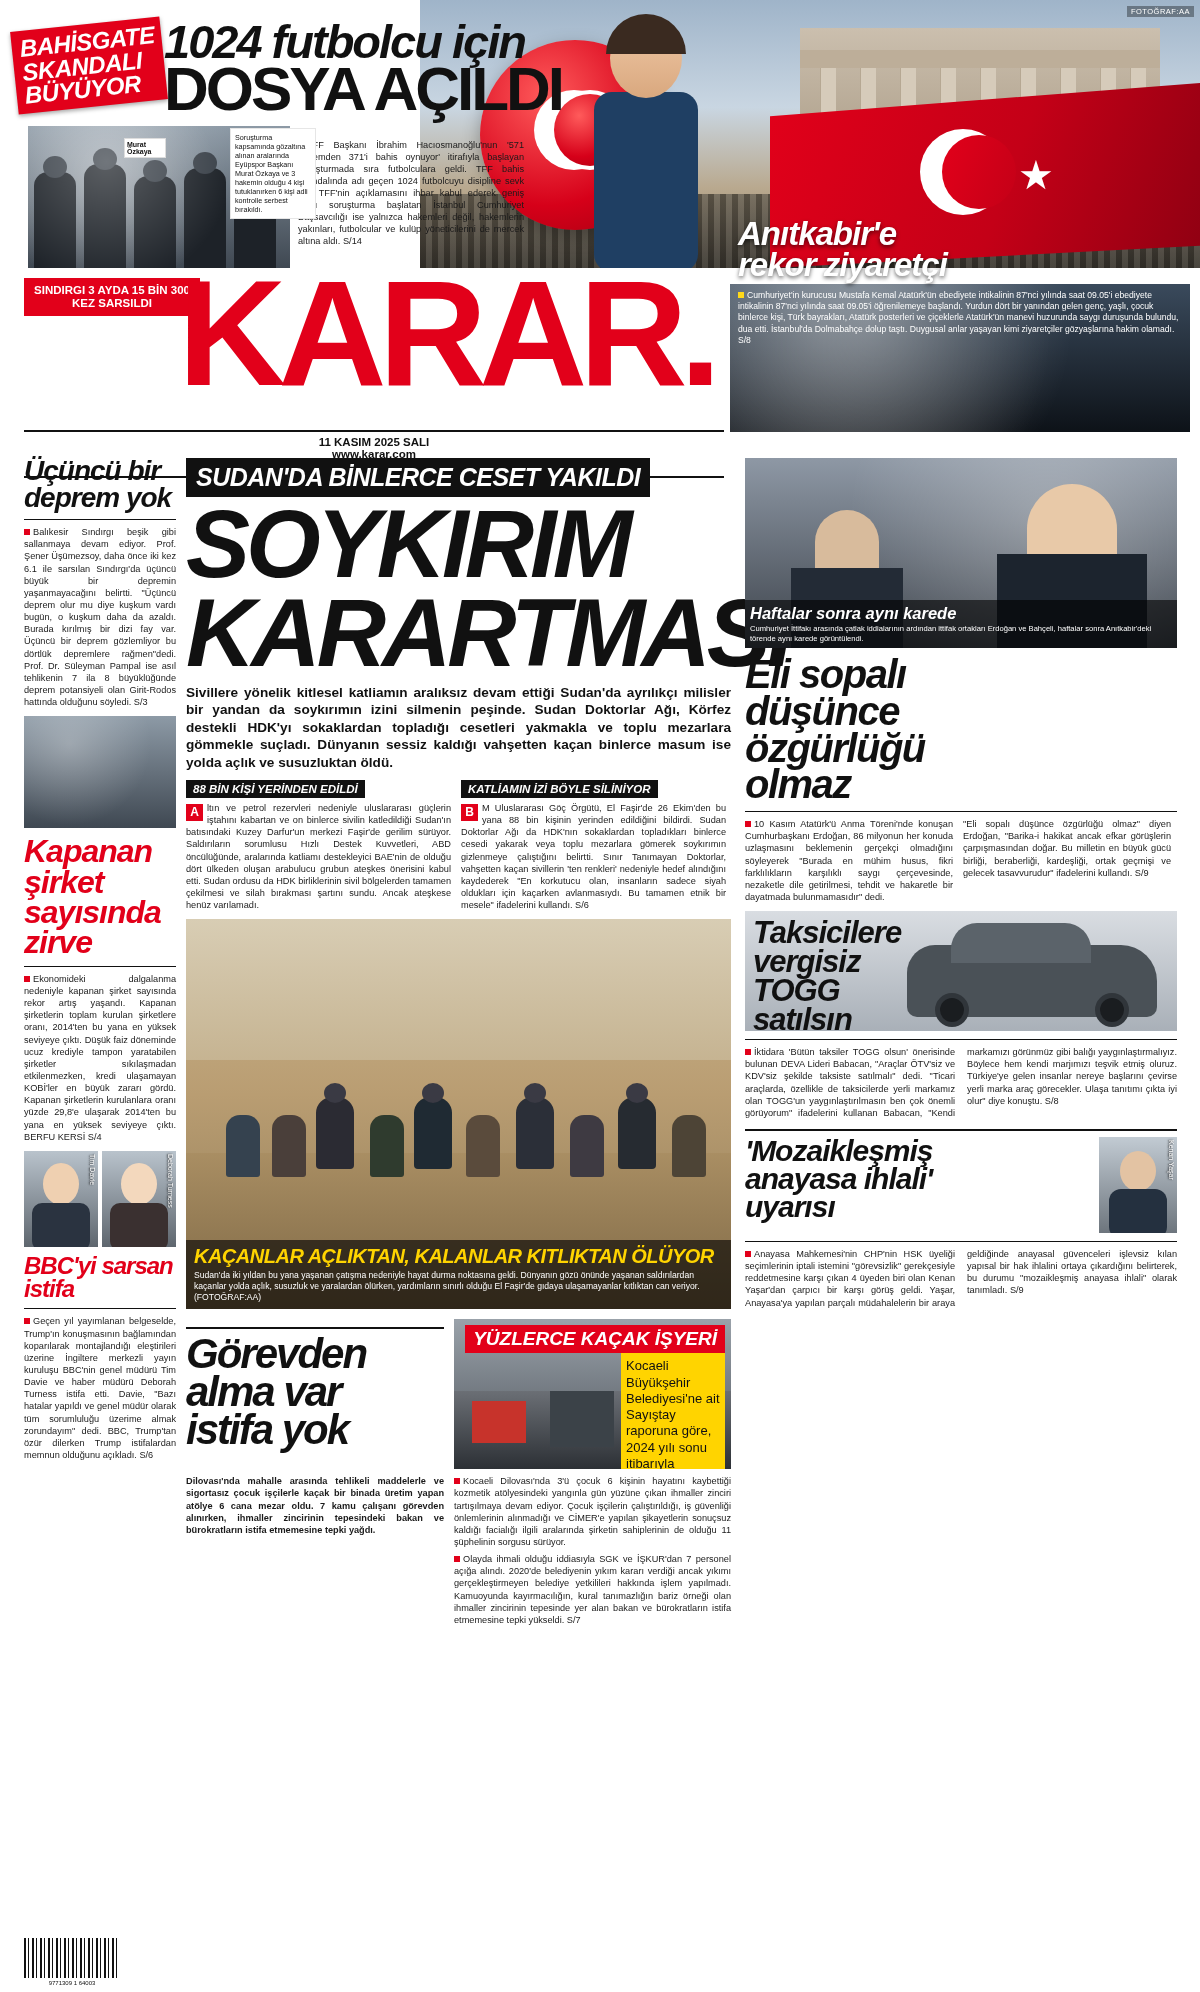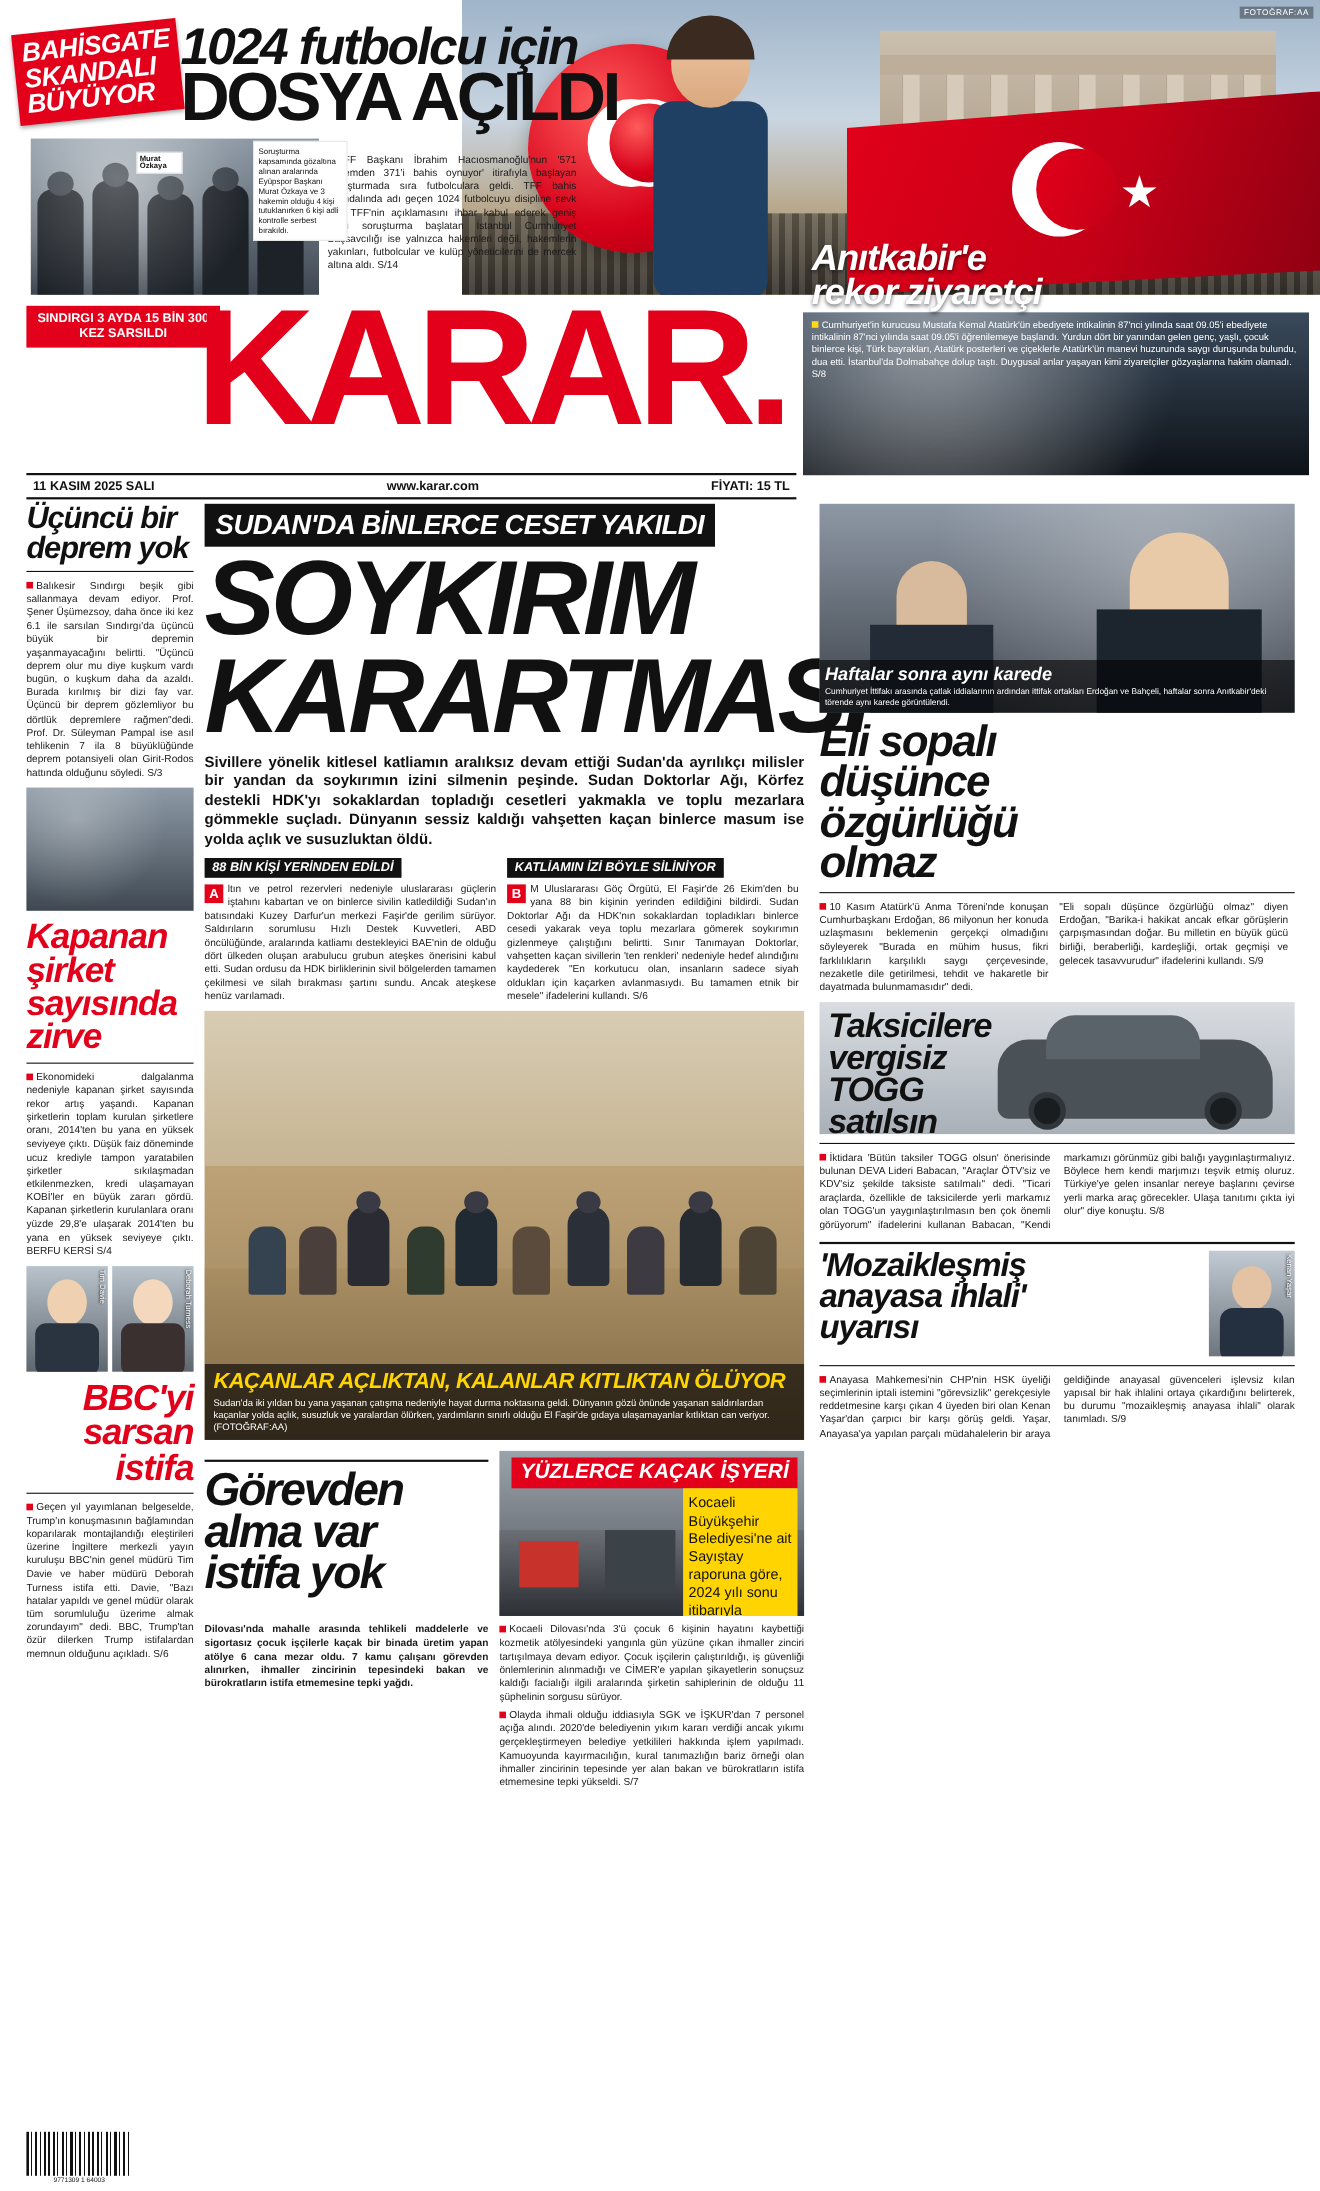--- a/index.html
+++ b/index.html
@@ -135,21 +135,21 @@
     background:linear-gradient(180deg,#263445,#101820);
     overflow:hidden;
   }
   .nr-photo { position:absolute; inset:0; background:
      radial-gradient(circle at 20% 30%, rgba(255,255,255,.25), rgba(0,0,0,0) 60%),
      linear-gradient(180deg,#3a4a5c,#0d1218); }
   .nr-text { position:absolute; left:8px; top:6px; width:444px; color:#fff; font-size:8.6px; line-height:1.3; }
   .nr-text .sq { background:#ffd400; }
   .meta-bar {
     position:absolute; left:24px; top:162px; width:700px; border-top:2px solid #111; border-bottom:2px solid #111;
-    display:flex; justify-content:space-between; align-items:center; font-size:11.5px; font-weight:bold; padding:4px 6px;
+    display:flex; justify-content:space-between; align-items:center; font-size:11.5px; font-weight:bold; padding:4px 6px;flex-direction:column;
   }
 
   
   .main { position:absolute; left:0; top:458px; width:1200px; height:1534px; }
   .col-left { position:absolute; left:24px; top:0; width:152px; }
   .col-center { position:absolute; left:186px; top:0; width:545px; }
   .col-right { position:absolute; left:745px; top:0; width:432px; }
 
   .rule { border-top:1px solid #111; margin:8px 0 6px; }
   .hl-red { color:#e2001a; font-weight:bold; font-style:italic; line-height:0.95; letter-spacing:-1px; }
@@ -351,21 +351,21 @@
             <div class="b"></div>
           <div class="vcap">Tim Davie</div>
         </div>
         <div class="portrait">
           <div class="h" style="background:#f3d8bd;"></div>
             <div class="b" style="background:#3a3030;"></div>
           <div class="vcap">Deborah Turness</div>
         </div>
       </div>
 
-      <div class="hl-red" style="font-size:33px;margin-top:8px;text-align:right;">BBC'yi sarsan istifa</div>
+      <div class="hl-red" style="font-size:24px;margin-top:8px;">BBC'yi sarsan istifa</div>
       <div class="rule"></div>
       <div class="body-txt">
         <span class="sq"></span><span>Geçen yıl yayımlanan belgeselde, Trump'ın konuşmasının bağlamından koparılarak montajlandığı eleştirileri üzerine İngiltere merkezli yayın kuruluşu BBC'nin genel müdürü Tim Davie ve haber müdürü Deborah Turness istifa etti. Davie, "Bazı hatalar yapıldı ve genel müdür olarak tüm sorumluluğu üzerime almak zorundayım" dedi. BBC, Trump'tan özür dilerken Trump istifalardan memnun olduğunu açıkladı. S/6</span>
       </div>
     </div>
 
     <div class="col-center">
       <div class="kicker-bar">SUDAN'DA BİNLERCE CESET YAKILDI</div>
       <div class="mega">SOYKIRIM</div>
       <div class="mega">KARARTMASI</div>

